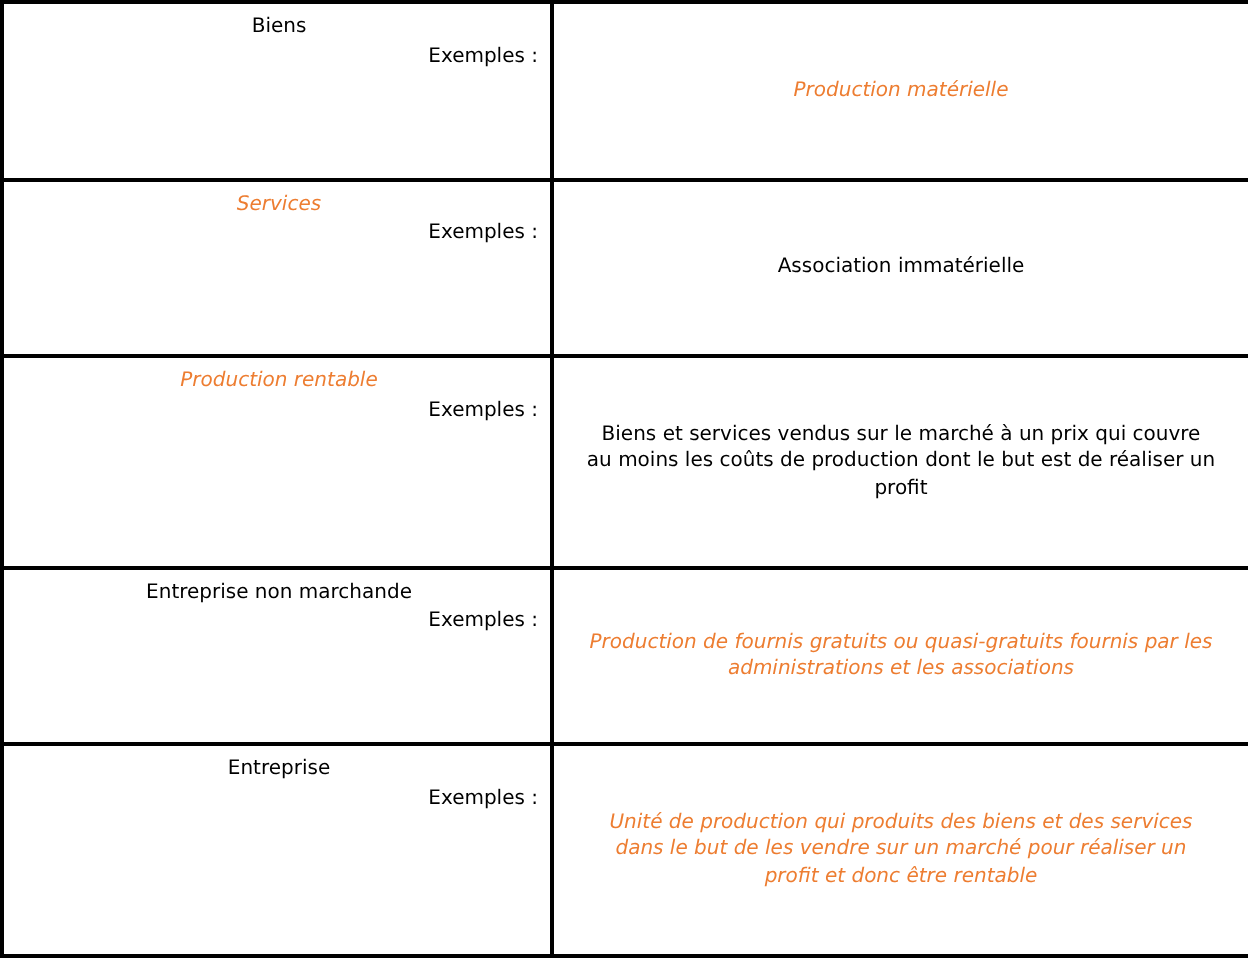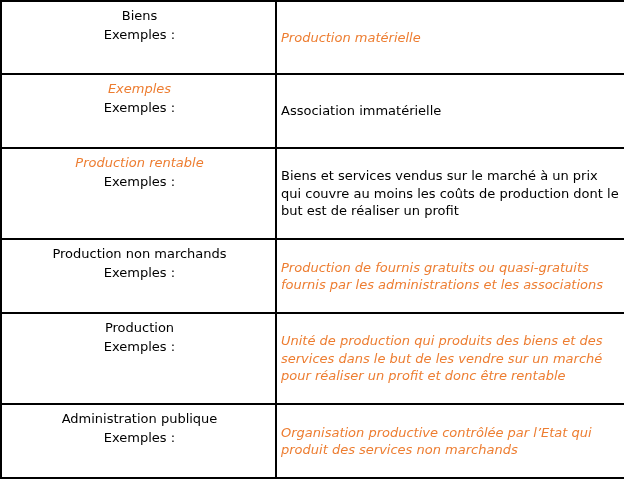--- a/index.html
+++ b/index.html
@@ -13,40 +13,40 @@
   table.def-table {
     width: 624px;
     height: 479px;
     border-collapse: collapse;
     table-layout: fixed;
     box-sizing: border-box;
   }
   table.def-table td {
     border: 2px solid var(--border, #000);
     box-sizing: border-box;
-    font-size: 13px;
+    font-size: 10px;
     line-height: 1.35;
   }
   col.c-left  { width: 275px; }
   col.c-right { width: 349px; }
   td.term-cell {
     vertical-align: top;
     padding: 5px 6px 4px 8px;
   }
   td.def-cell {
     vertical-align: middle;
-    text-align: left;
-    padding: 2px 4px;
+    text-align: center;
+    padding: 2px 16px;
   }
   .term {
     text-align: center;
     margin-bottom: 1px;
   }
   .examples {
-    text-align: center;
+    text-align: right;
   }
   [data-variant="accent"] {
     color: var(--accent, #ED7D31);
     font-style: italic;
   }
   [data-variant="plain"] {
     color: var(--text, #000);
     font-style: normal;
   }
   .examples { color: var(--text, #000); }
@@ -65,58 +65,49 @@
         <td class="term-cell">
           <div class="term" data-variant="plain">Biens</div>
           <div class="examples">Exemples :</div>
         </td>
         <td class="def-cell">
           <div class="definition" data-variant="accent">Production matérielle</div>
         </td>
       </tr>
       <tr>
         <td class="term-cell">
-          <div class="term" data-variant="accent">Exemples</div>
+          <div class="term" data-variant="accent">Services</div>
           <div class="examples">Exemples :</div>
         </td>
         <td class="def-cell">
           <div class="definition" data-variant="plain">Association immatérielle</div>
         </td>
       </tr>
       <tr>
         <td class="term-cell">
           <div class="term" data-variant="accent">Production rentable</div>
           <div class="examples">Exemples :</div>
         </td>
         <td class="def-cell">
           <div class="definition" data-variant="plain">Biens et services vendus sur le marché à un prix qui couvre au moins les coûts de production dont le but est de réaliser un profit</div>
         </td>
       </tr>
       <tr>
         <td class="term-cell">
-          <div class="term" data-variant="plain">Production non marchands</div>
+          <div class="term" data-variant="plain">Entreprise non marchande</div>
           <div class="examples">Exemples :</div>
         </td>
         <td class="def-cell">
           <div class="definition" data-variant="accent">Production de fournis gratuits ou quasi-gratuits fournis par les administrations et les associations</div>
         </td>
       </tr>
       <tr>
         <td class="term-cell">
-          <div class="term" data-variant="plain">Production</div>
+          <div class="term" data-variant="plain">Entreprise</div>
           <div class="examples">Exemples :</div>
         </td>
         <td class="def-cell">
           <div class="definition" data-variant="accent">Unité de production qui produits des biens et des services dans le but de les vendre sur un marché pour réaliser un profit et donc être rentable</div>
-        </td>
-      </tr>
-      <tr>
-        <td class="term-cell">
-          <div class="term" data-variant="plain">Administration publique</div>
-          <div class="examples">Exemples :</div>
-        </td>
-        <td class="def-cell">
-          <div class="definition" data-variant="accent">Organisation productive contrôlée par l’Etat qui produit des services non marchands</div>
         </td>
       </tr>
     </tbody>
   </table>
 </div>
 
 </body></html>

